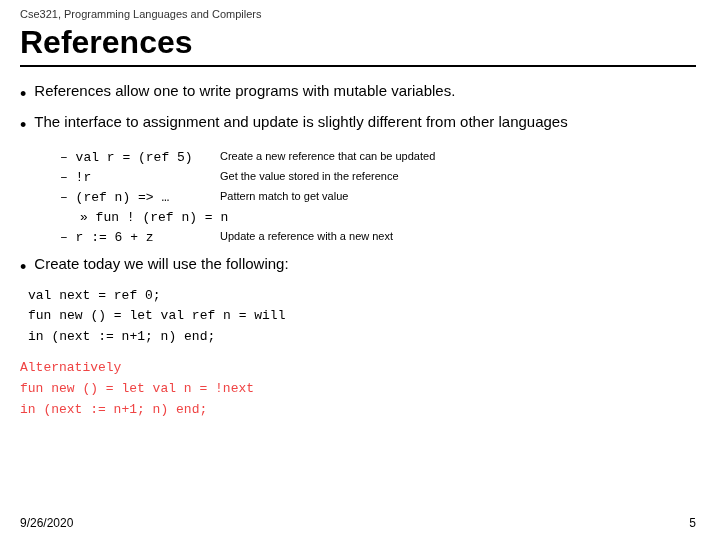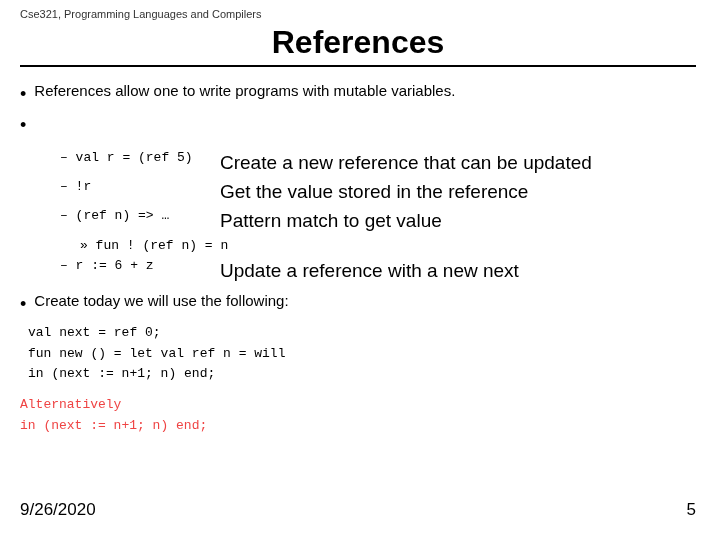--- a/index.html
+++ b/index.html
@@ -24,21 +24,21 @@
       position: relative;
     }
 
     .course-title {
       font-size: 11px;
       color: #333;
       margin-bottom: 4px;
     }
 
     .slide-title {
-      text-align: center;
+      text-align: left;
       font-size: 32px;
       font-weight: bold;
       color: #000;
       margin-bottom: 14px;
       border-bottom: 2px solid #000;
       padding-bottom: 4px;
     }
 
     .bullet-section {
       margin-bottom: 10px;
@@ -75,21 +75,21 @@
     .code-label {
       font-family: 'Courier New', Courier, monospace;
       font-size: 13px;
       color: #000;
       min-width: 160px;
       flex-shrink: 0;
     }
 
     .code-desc {
       font-family: Arial, sans-serif;
-      font-size: 19px;
+      font-size: 11px;
       color: #000;
     }
 
     .code-sub {
       padding-left: 20px;
     }
 
     .later-bullet {
       font-size: 15px;
       margin-bottom: 6px;
@@ -106,45 +106,46 @@
     .alt-block {
       font-family: 'Courier New', Courier, monospace;
       font-size: 13px;
       line-height: 1.6;
       margin: 10px 0 4px 0;
       color: #ef4444;
     }
 
     .footer {
       position: absolute;
-      bottom: 20px;
+      bottom: 10px;
       left: 20px;
       right: 20px;
       display: flex;
       justify-content: space-between;
-      font-size: 17px;
+      font-size: 12px;
       color: #000;
     }
   </style>
 </head>
 <body>
 
 <div class="page">
 
   <div class="course-title">Cse321, Programming Languages and Compilers</div>
 
   <div class="slide-title">References</div>
 
   <div class="bullet-section">
     <div class="bullet-item">
       <span class="bullet-dot">•</span>
       <span>References allow one to write programs with mutable variables.</span>
     </div>
     <div class="bullet-item">
       <span class="bullet-dot">•</span>
+      <span>The interface to assignment and update is slightly different from other languages</span>
     </div>
   </div>
 
   <div class="code-section">
 
     <div class="code-row">
       <span class="code-label">– val r = (ref 5)</span>
       <span class="code-desc">Create a new reference that can be updated</span>
     </div>
 
@@ -176,20 +177,21 @@
   </div>
 
   <div class="code-block">
     <div>val next = ref 0;</div>
     <div>fun new () = let val ref n = will</div>
     <div>             in (next := n+1; n) end;</div>
   </div>
 
   <div class="alt-block">
     <div>Alternatively</div>
+    <div>fun new () = let val n = !next</div>
     <div>             in (next := n+1; n) end;</div>
   </div>
 
   <div class="footer">
     <span>9/26/2020</span>
     <span>5</span>
   </div>
 
 </div>
 

